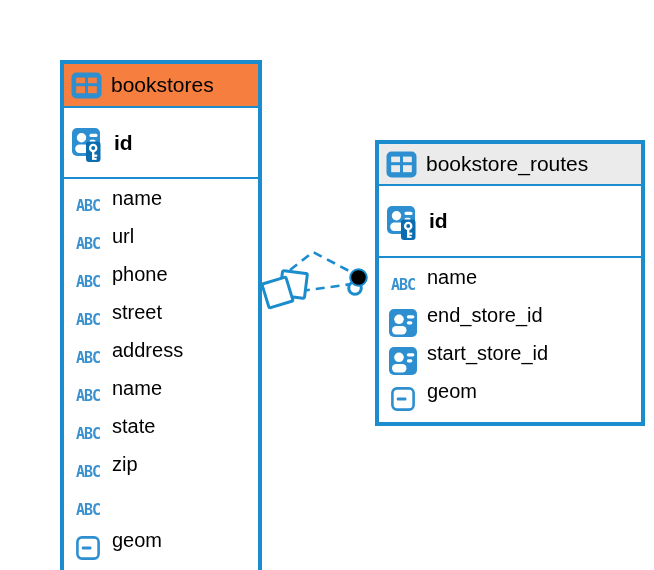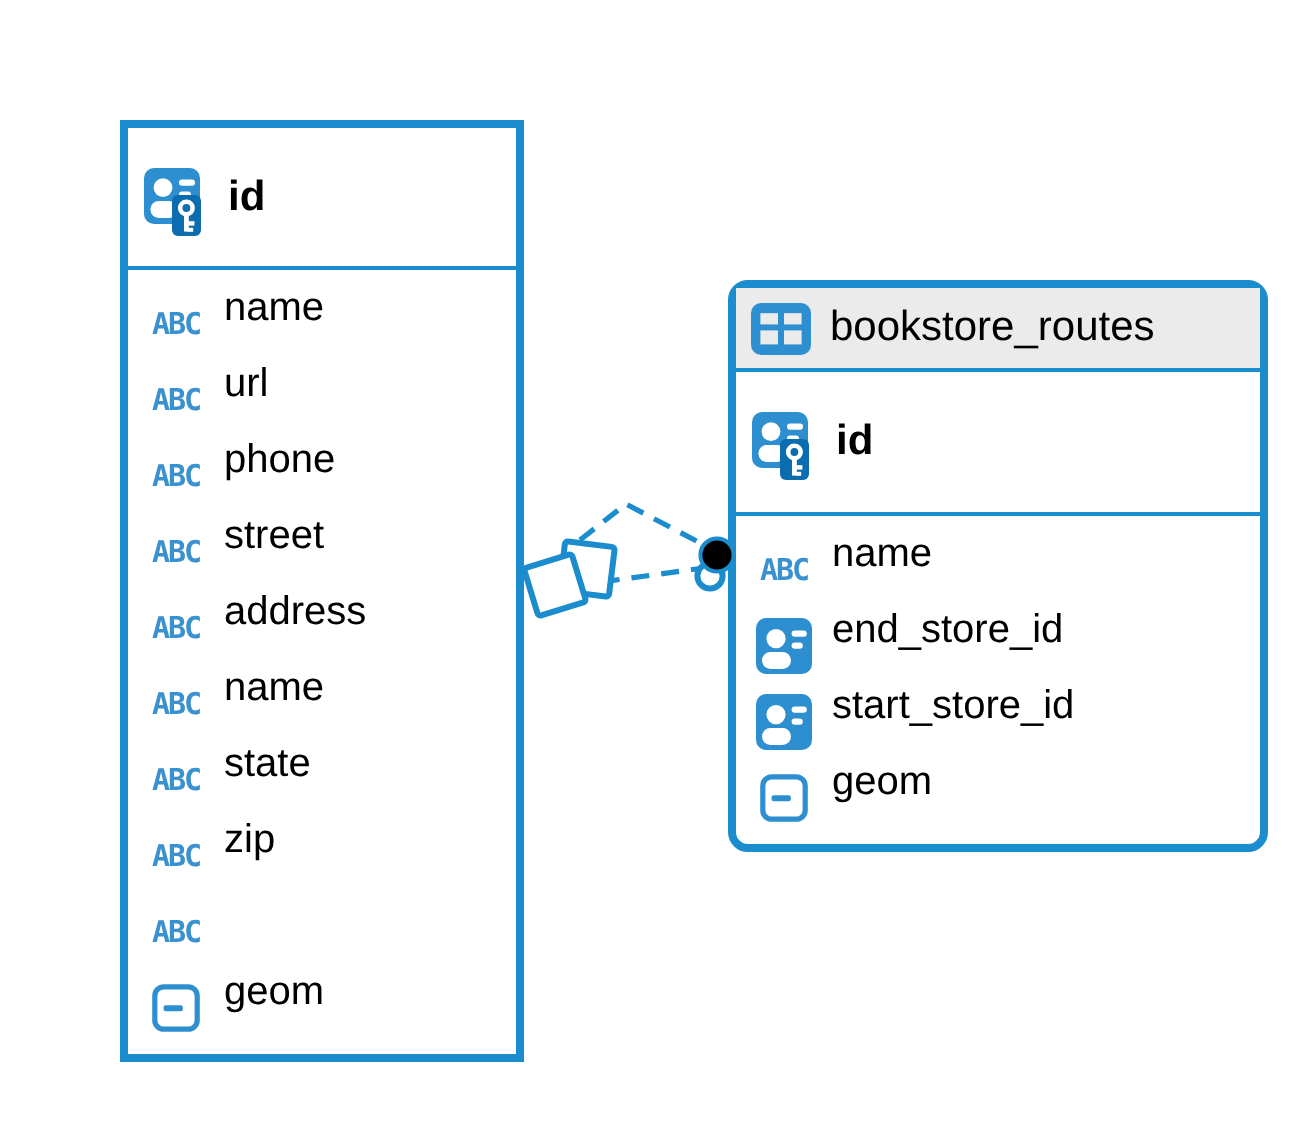--- a/index.html
+++ b/index.html
@@ -42,35 +42,47 @@
   .abc{
     font-family:"DejaVu Sans Mono", monospace;
     font-weight:bold;font-size:15px;letter-spacing:-1px;
     color:#3a91d0;line-height:1;
   }
   
   #card-bookstores{left:60px;top:60px;width:202px;}
   #card-bookstores .tbl-header{height:42px;}
   #card-bookstores .pk-row{height:45px;}
   
-  #card-routes{left:364px;top:140px;width:270px;border-radius:10px;}
+  #card-routes{left:375px;top:140px;width:270px;}
   #card-routes .tbl-header{height:40px;}
   #card-routes .pk-row{height:46px;}
 
   svg{display:block;}
   .overlay{
     position:absolute;left:0;top:0;z-index:5;pointer-events:none;
   }
 </style>
 </head>
 <body>
 
 <div class="canvas">
 
   <div class="table-card" id="card-bookstores">
+    <div class="tbl-header selected">
+      <span class="icon-cell" style="width:32px;min-width:32px">
+        <svg width="31" height="27" viewBox="0 0 31 27">
+          <rect x="0.5" y="0.5" width="30" height="26" rx="5" fill="#2e8fd0"></rect>
+          <rect x="5.2" y="5.6" width="8.8" height="5.6" fill="#f67e3e"></rect>
+          <rect x="17" y="5.6" width="8.8" height="5.6" fill="#f67e3e"></rect>
+          <rect x="5.2" y="14.2" width="8.8" height="7" fill="#f67e3e"></rect>
+          <rect x="17" y="14.2" width="8.8" height="7" fill="#f67e3e"></rect>
+        </svg>
+      </span>
+      <span>bookstores</span>
+    </div>
 
     <div class="pk-row">
       <span class="icon-cell">
         <svg width="32" height="36" viewBox="0 0 32 36" style="margin-top:6px">
           <rect x="0" y="0" width="28" height="28" rx="5" fill="#2e8fd0"></rect>
           <circle cx="9.5" cy="9.8" r="4.7" fill="#fff"></circle>
           <rect x="3.2" y="16.5" width="13.5" height="8.5" rx="4.2" fill="#fff"></rect>
           <rect x="17.5" y="5.8" width="8" height="3.1" rx="1.5" fill="#fff"></rect>
           <rect x="17.5" y="11.8" width="6" height="3.1" rx="1.5" fill="#fff"></rect>
           <rect x="14" y="13.5" width="14.5" height="20.5" rx="3" fill="#0c6cb0"></rect>

